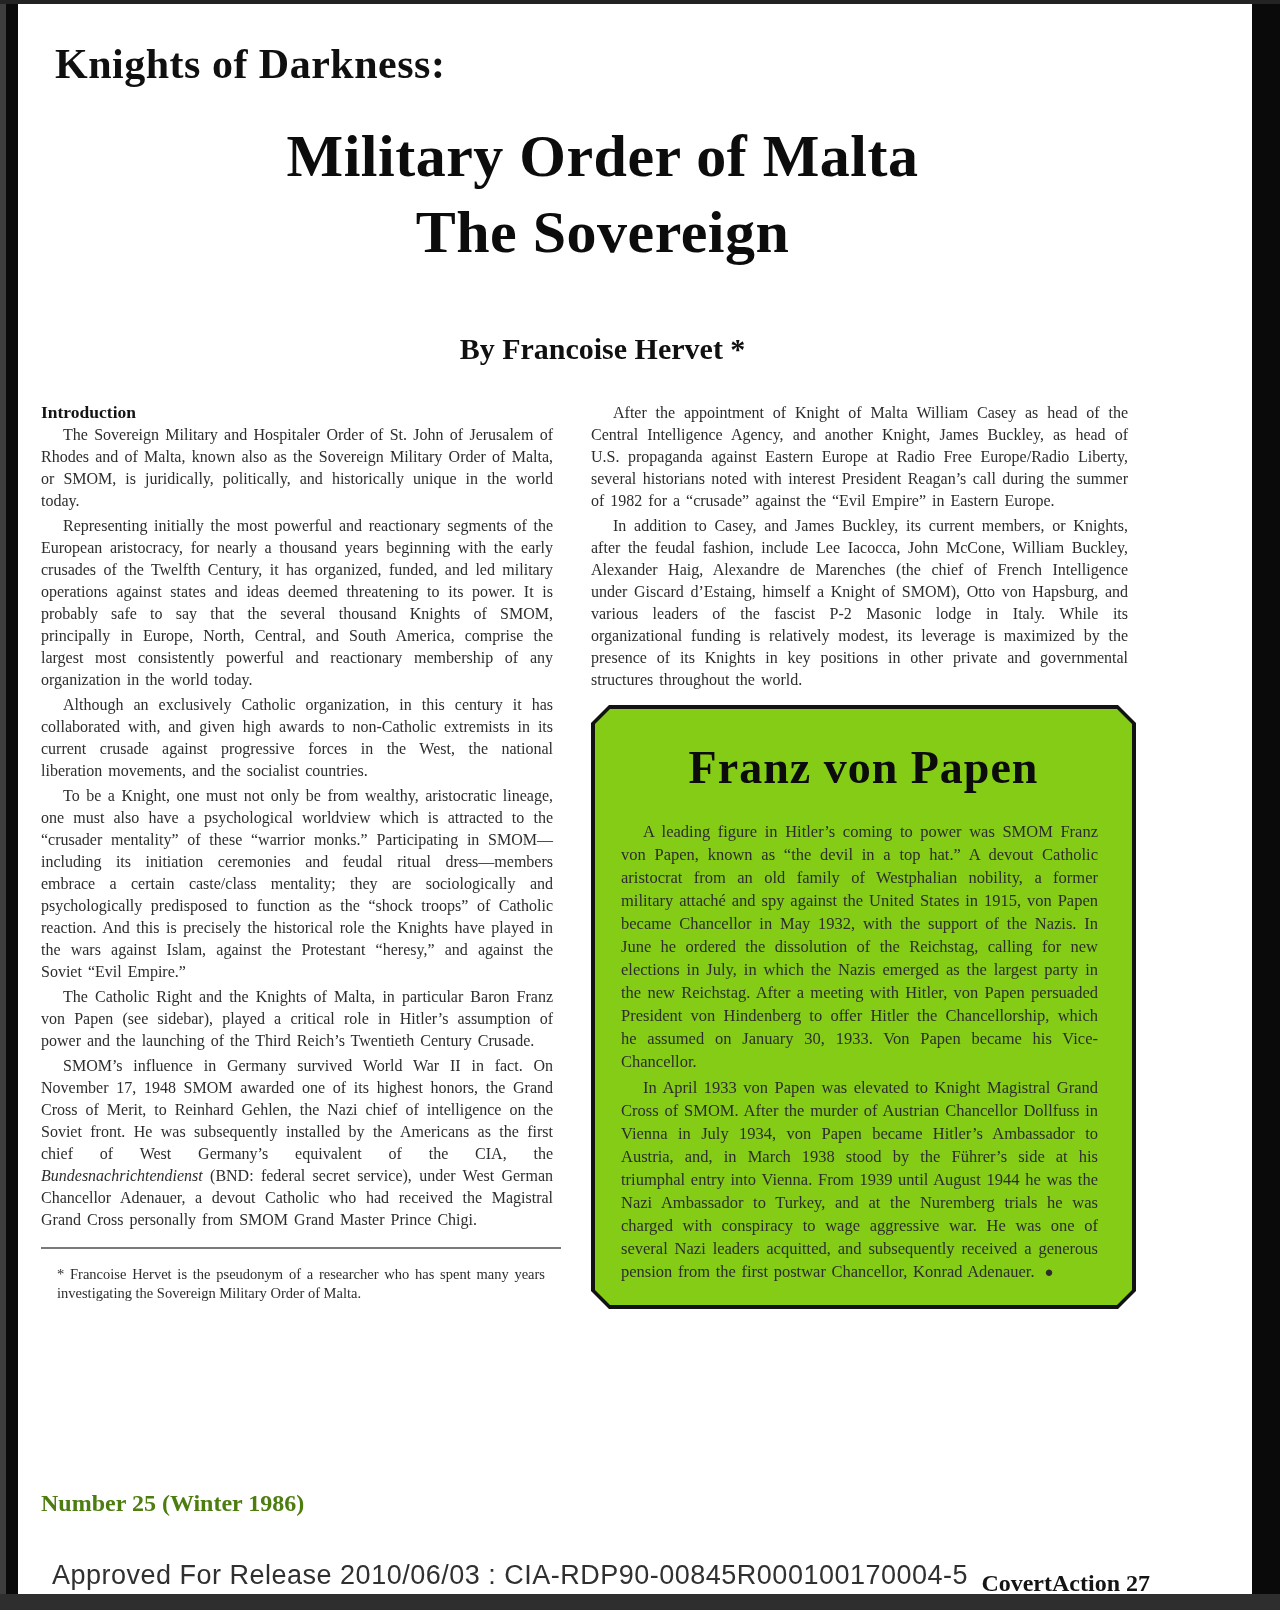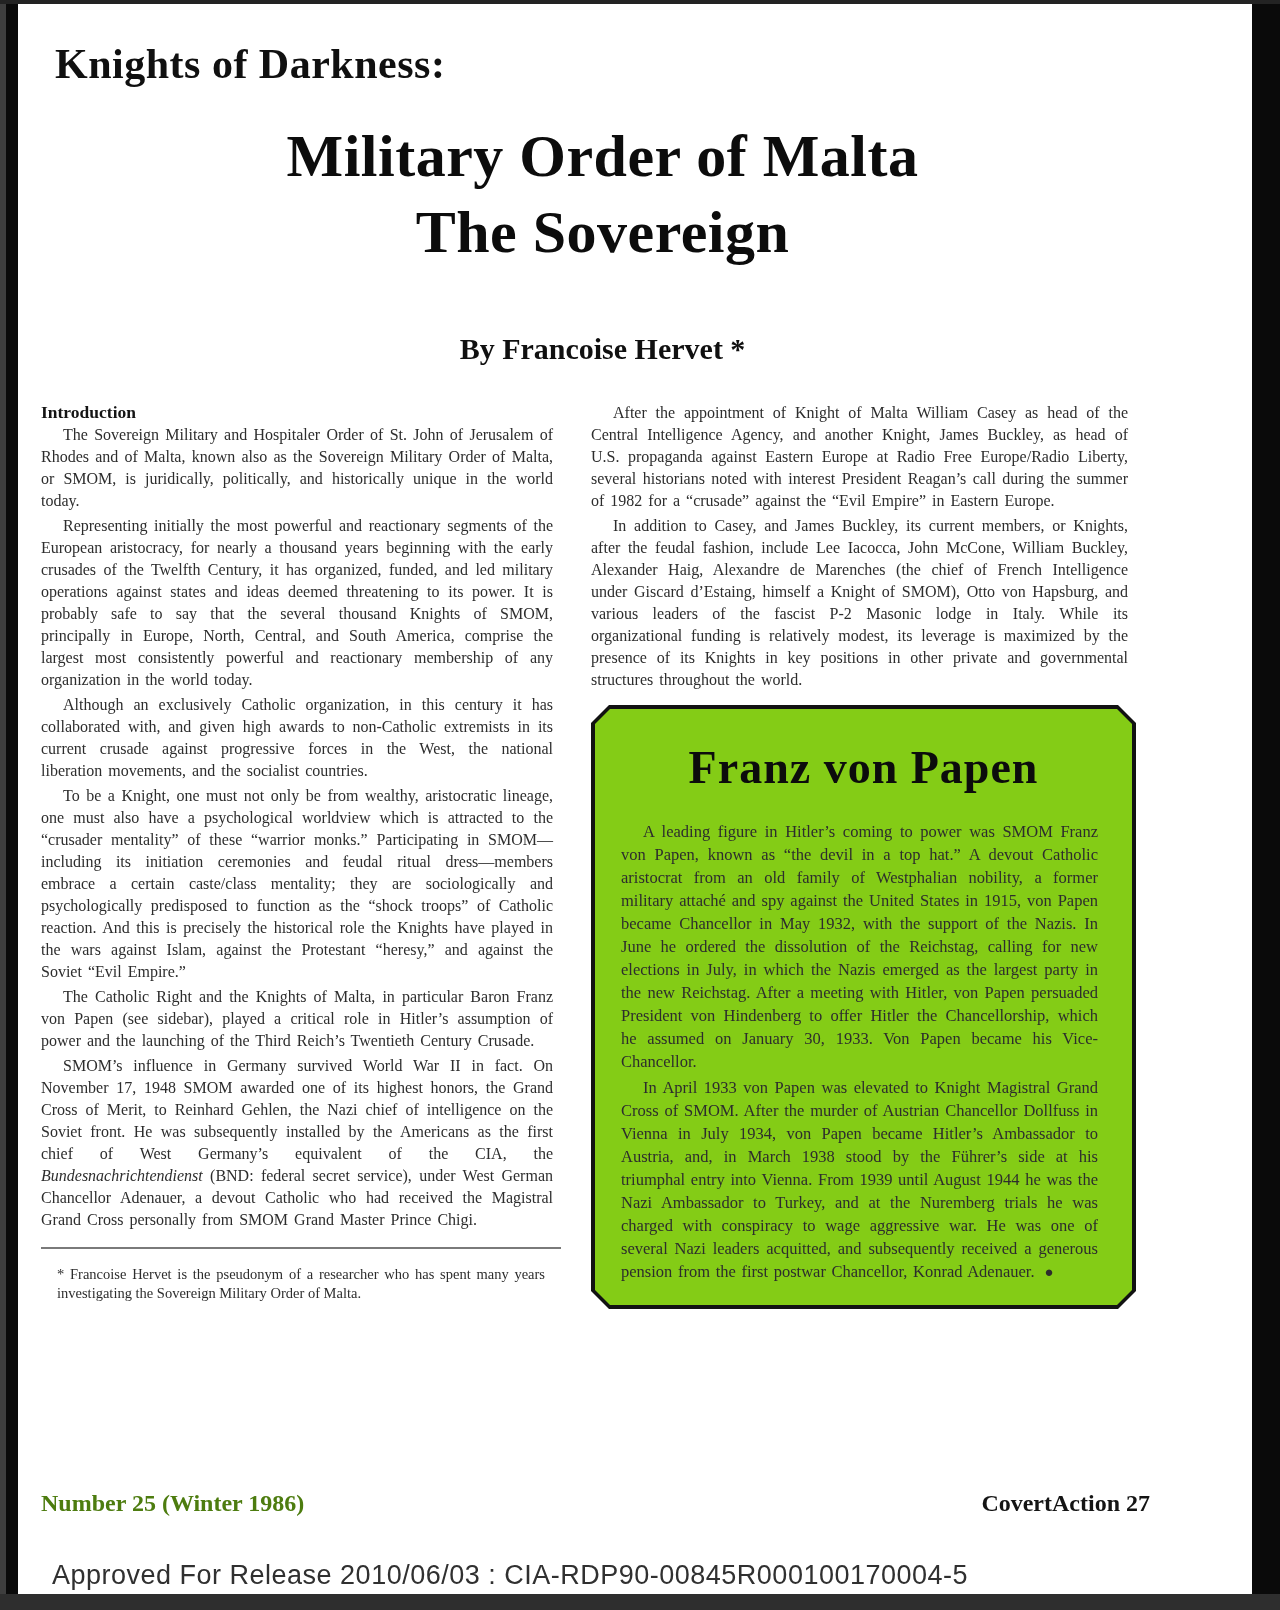--- a/index.html
+++ b/index.html
@@ -72,21 +72,21 @@
   }
   .fbox-inner p.body { font-size: 16.5px; line-height: 23px; word-spacing: 1.5px; }
   .end-mark { font-size: 15px; padding-left: 10px; }
 
   
   .footer-left {
     position: absolute; left: 41px; top: 1490px;
     font-size: 24px; font-weight: 700; color: #4d7c0f; z-index: 3;
   }
   .footer-right {
-    position: absolute; left: 55px; top: 1490px; width: 1095px; text-align: right;
+    position: absolute; left: 55px; top: 1570px; width: 1095px; text-align: right;
     font-size: 24px; font-weight: 700; color: #141414; z-index: 3;
   }
   .release-stamp {
     position: absolute; left: 0; top: 1560px; width: 1020px; text-align: center;
     font-family: "Liberation Sans", sans-serif; font-size: 27px; color: #303030;
     z-index: 4; letter-spacing: 0.5px;
   }
 </style>
 </head>
 <body>

